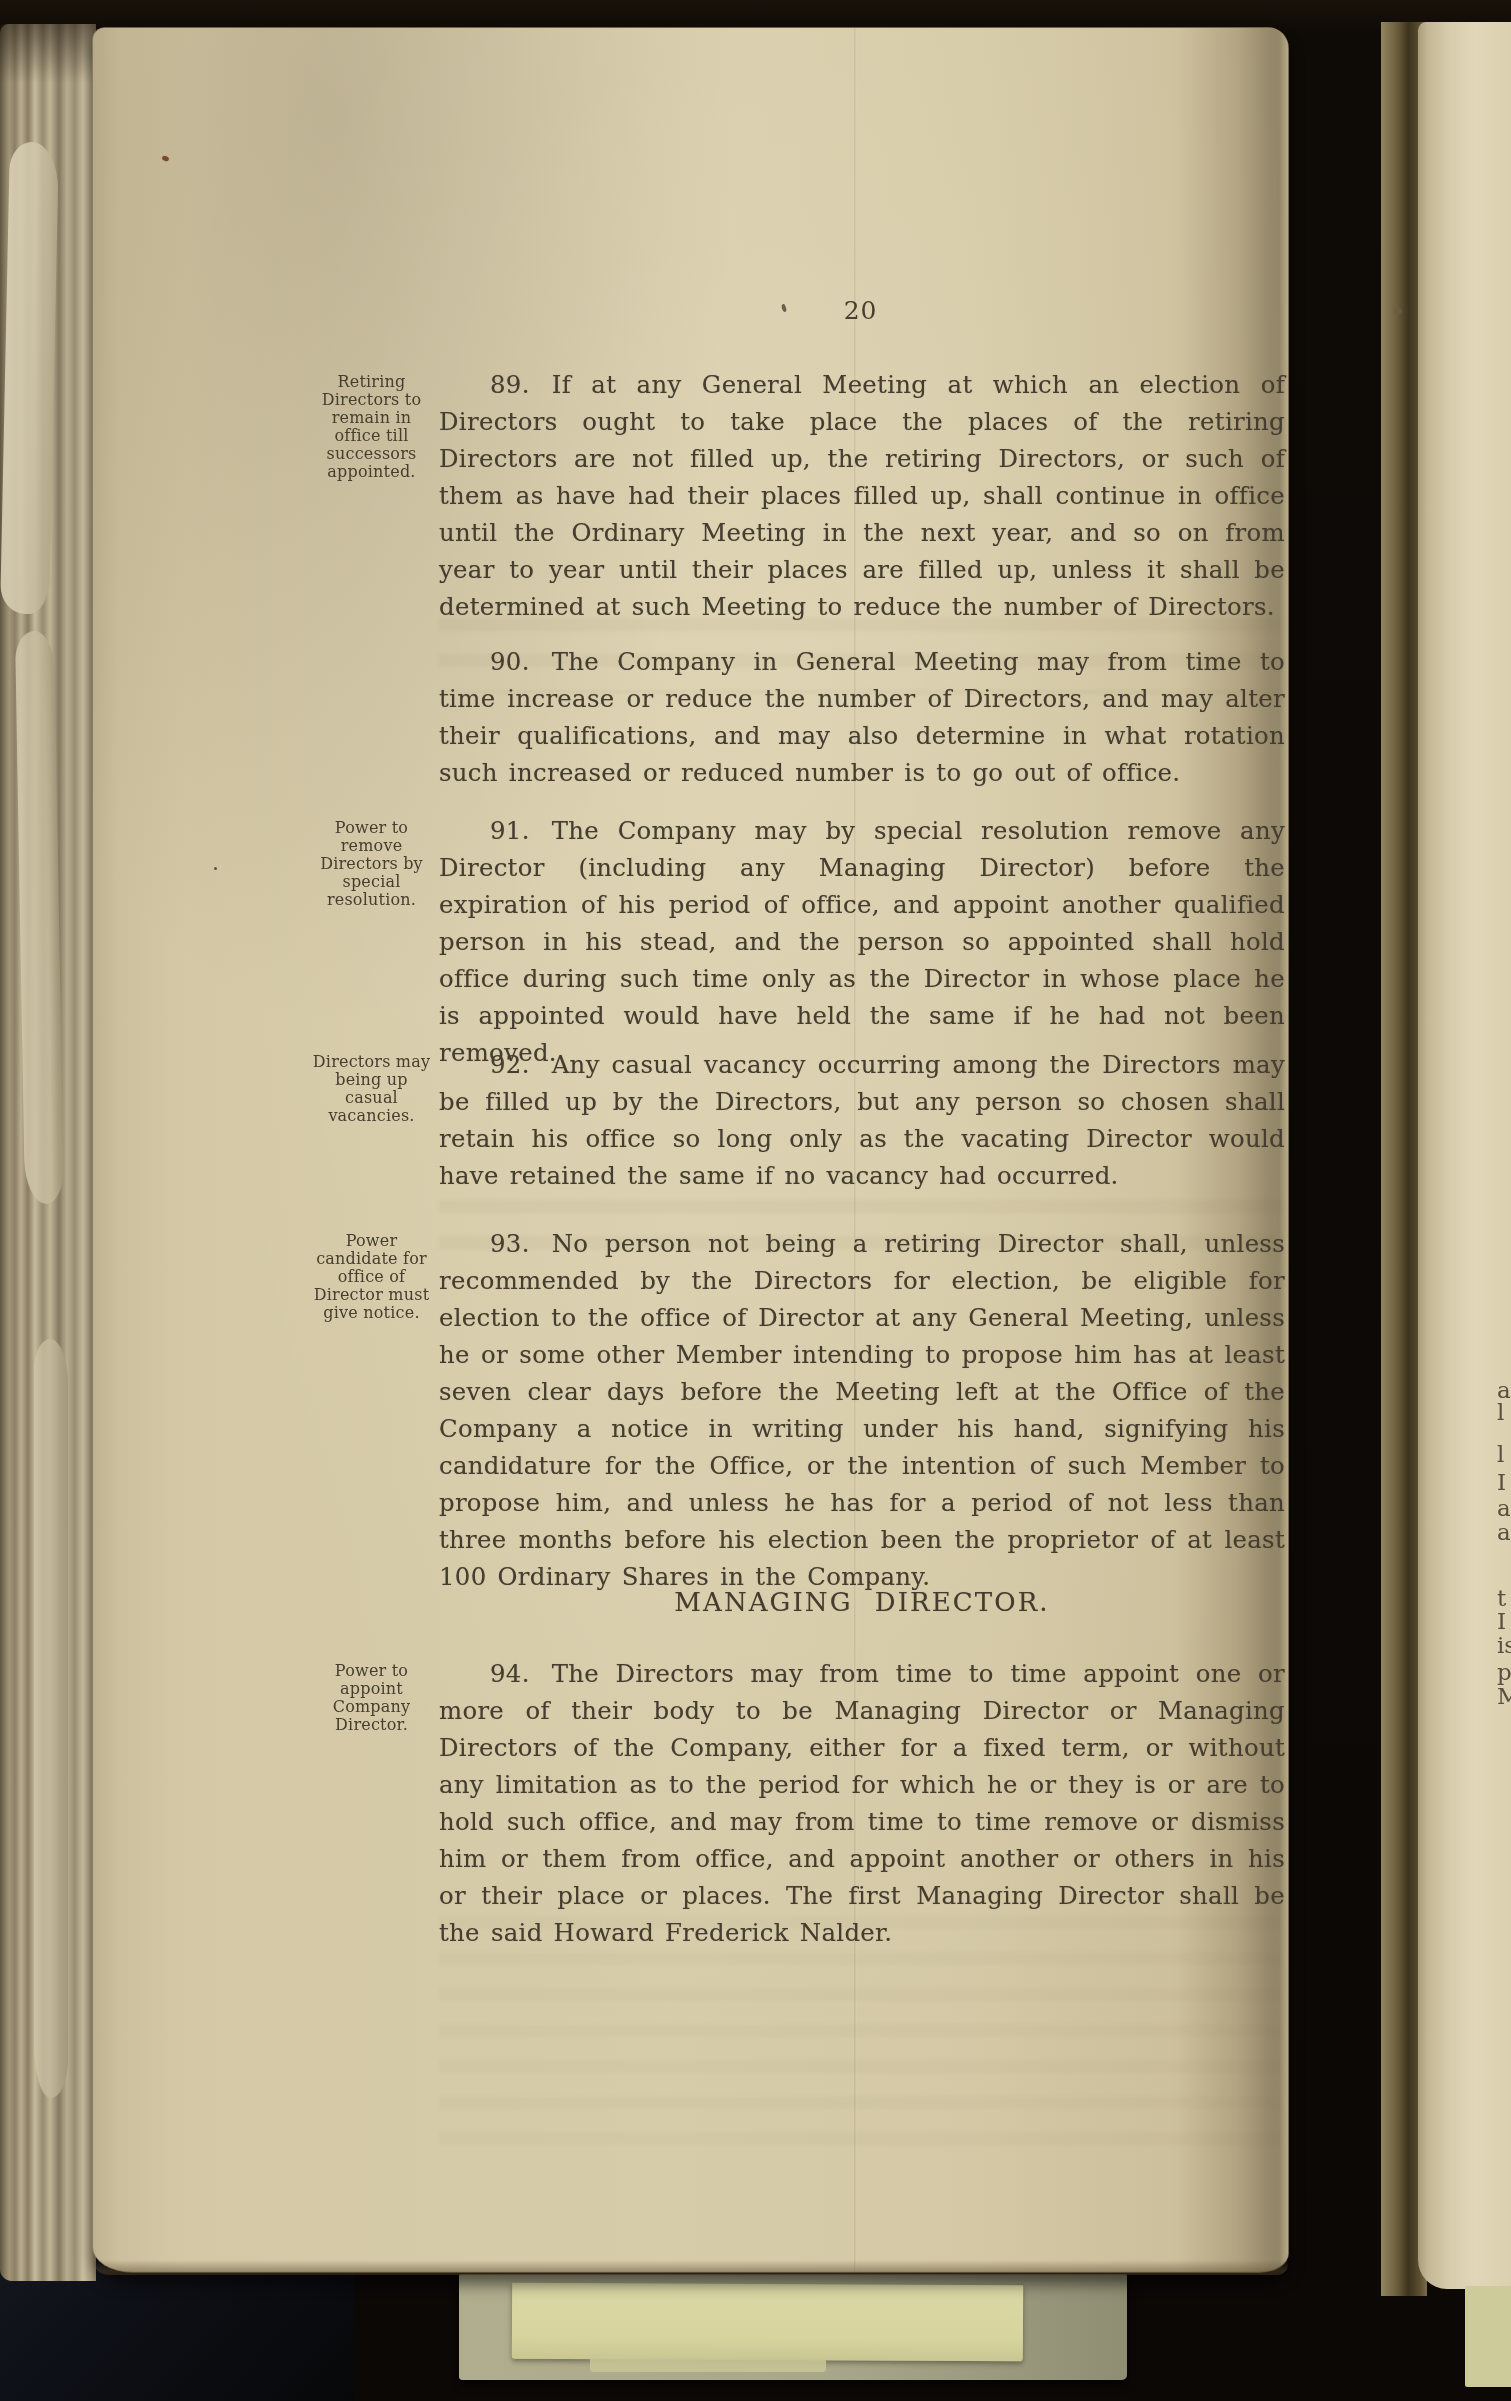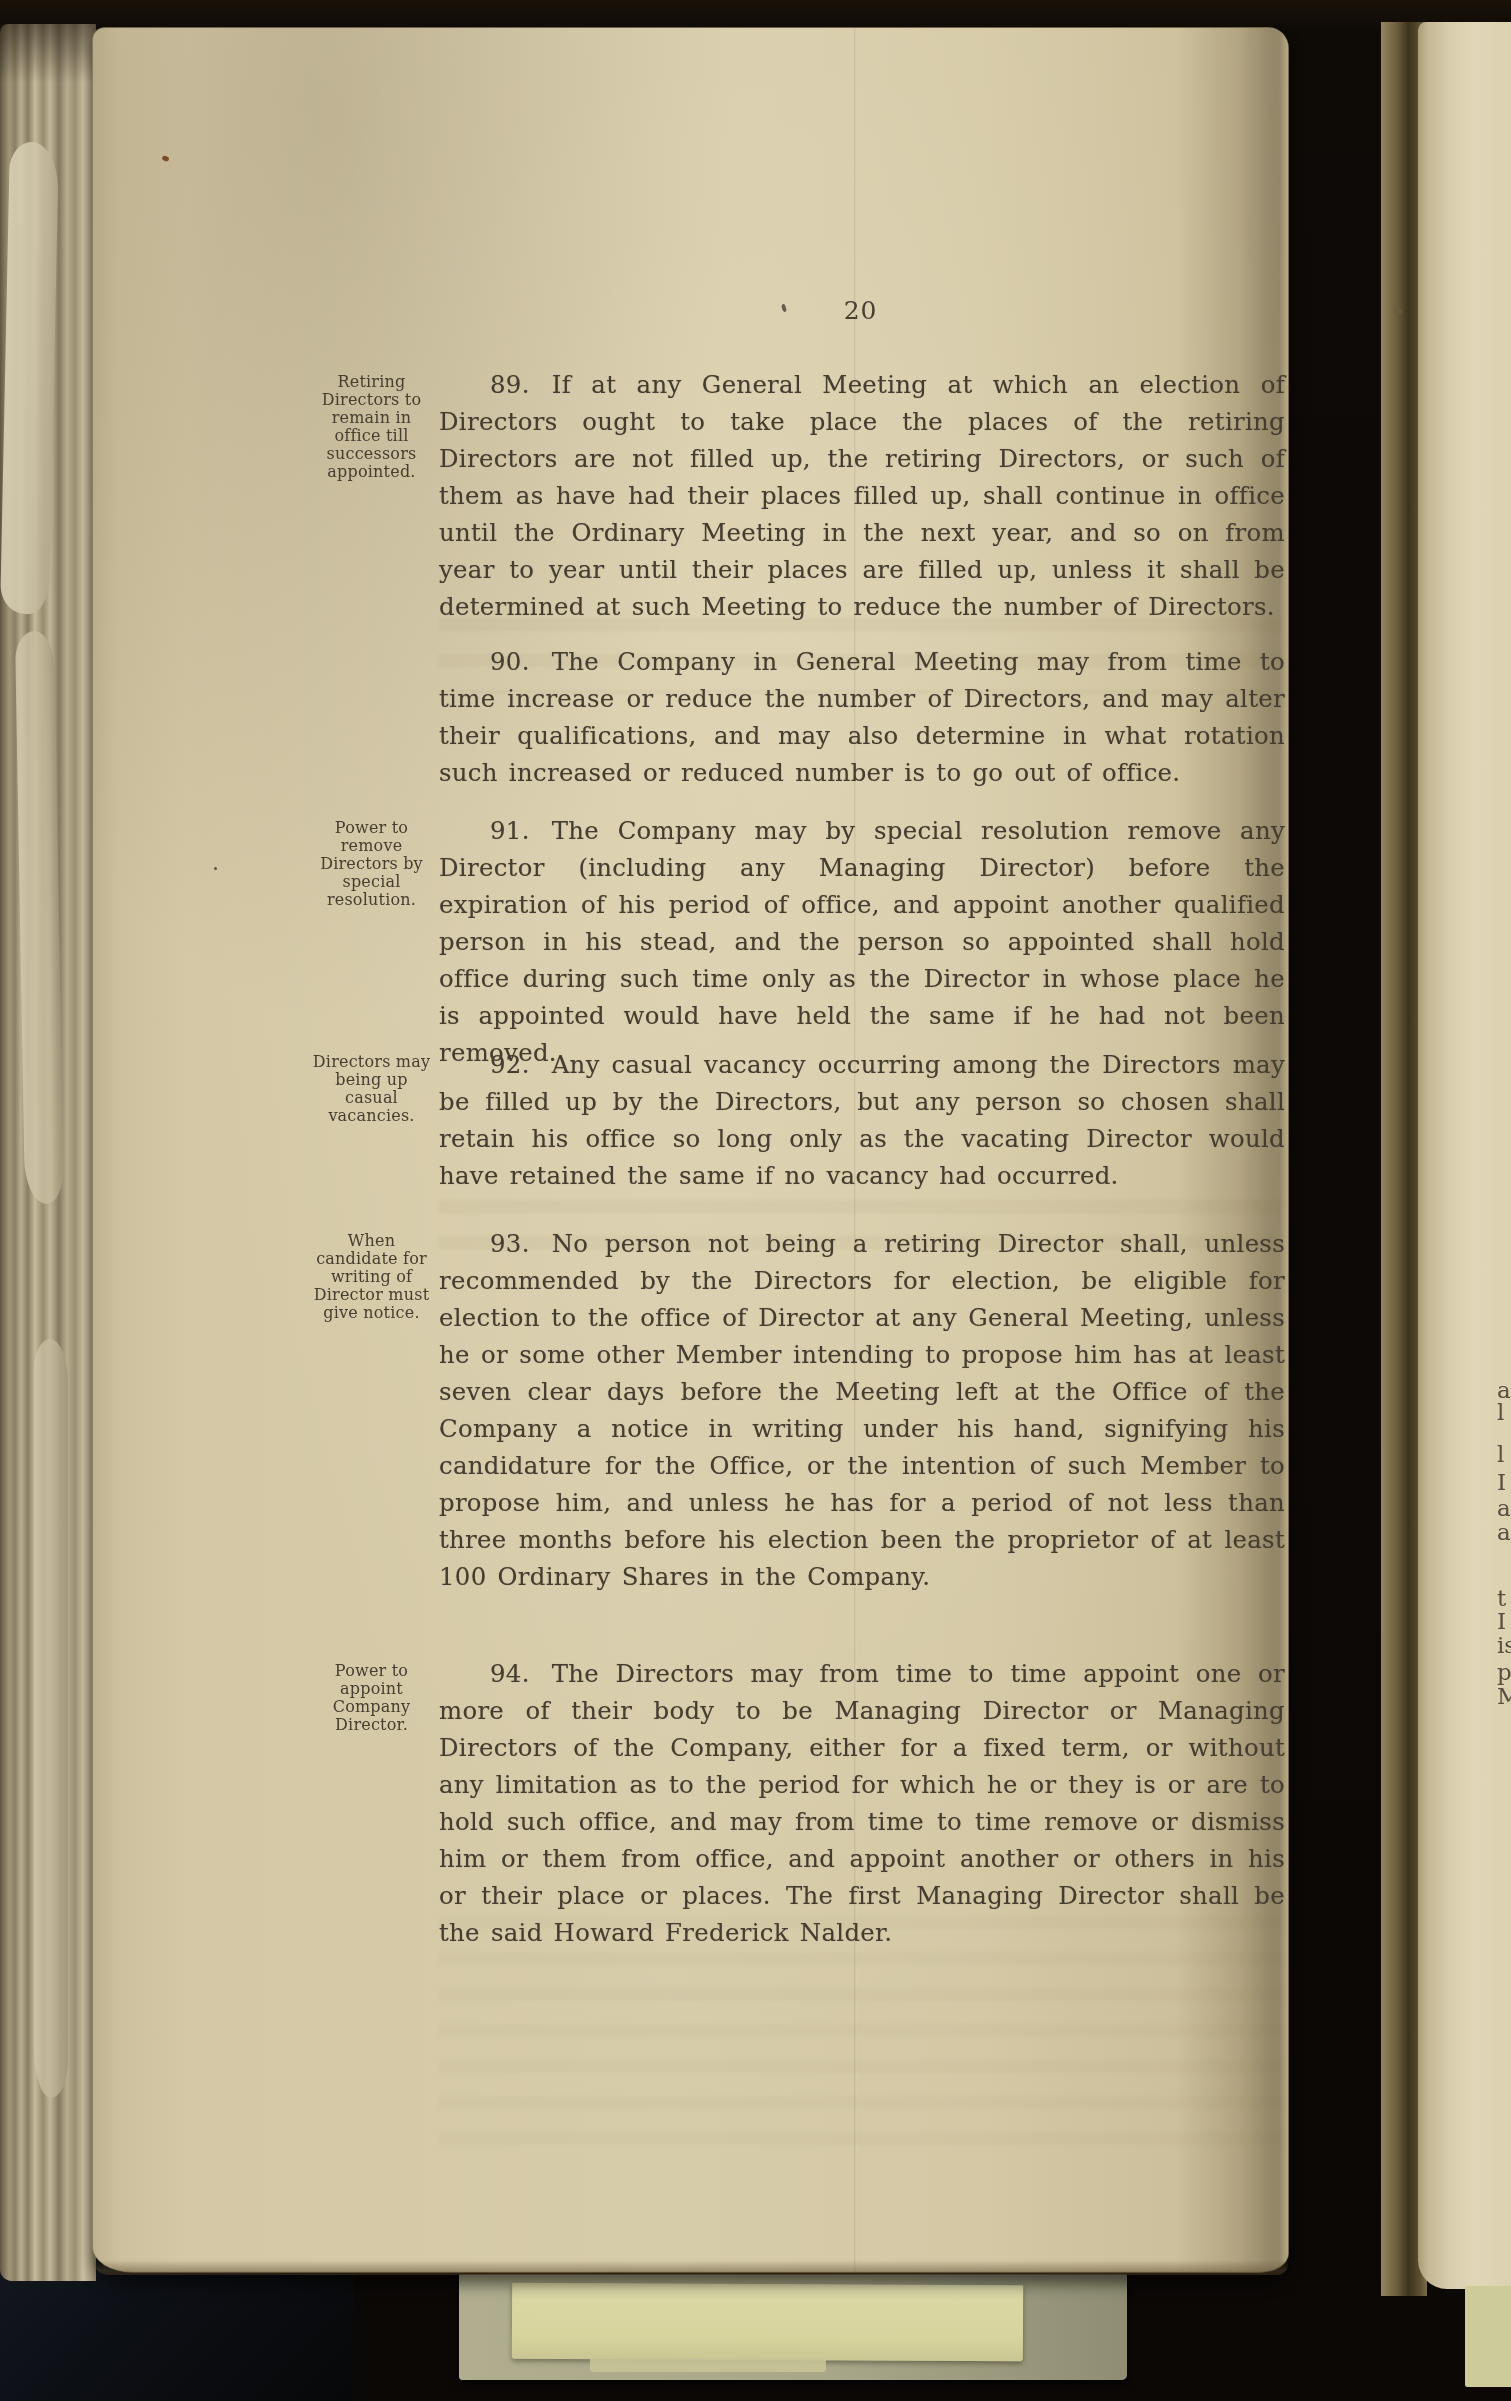--- a/index.html
+++ b/index.html
@@ -169,24 +169,25 @@
       <div class="margin-note">Power to remove Directors by special resolution.</div>
       <p class="body-par"><span class="par-num">91.</span><span>The Company may by special resolution remove any Director (including any Managing Director) before the expiration of his period of office, and appoint another qualified person in his stead, and the person so appointed shall hold office during such time only as the Director in whose place he is appointed would have held the same if he had not been removed.</span></p>
     </section>
 
     <section class="article a92">
       <div class="margin-note">Directors may being up casual vacancies.</div>
       <p class="body-par"><span class="par-num">92.</span><span>Any casual vacancy occurring among the Directors may be filled up by the Directors, but any person so chosen shall retain his office so long only as the vacating Director would have retained the same if no vacancy had occurred.</span></p>
     </section>
 
     <section class="article a93">
-      <div class="margin-note">When candidate for writing of Director must give notice.</div>
+      <div class="margin-note">Power candidate for office of Director must give notice.</div>
       <p class="body-par"><span class="par-num">93.</span><span>No person not being a retiring Director shall, unless recommended by the Directors for election, be eligible for election to the office of Director at any General Meeting, unless he or some other Member intending to propose him has at least seven clear days before the Meeting left at the Office of the Company a notice in writing under his hand, signifying his candidature for the Office, or the intention of such Member to propose him, and unless he has for a period of not less than three months before his election been the proprietor of at least 100 Ordinary Shares in the Company.</span></p>
     </section>
 
+    <h2 class="section-heading">MANAGING DIRECTOR.</h2>
 
     <section class="article a94">
       <div class="margin-note">Power to appoint Company Director.</div>
       <p class="body-par"><span class="par-num">94.</span><span>The Directors may from time to time appoint one or more of their body to be Managing Director or Managing Directors of the Company, either for a fixed term, or without any limitation as to the period for which he or they is or are to hold such office, and may from time to time remove or dismiss him or them from office, and appoint another or others in his or their place or places.  The first Managing Director shall be the said Howard Frederick Nalder.</span></p>
     </section>
 
     <div class="page-bottom-edge"></div>
   </div>
 
 </div>

